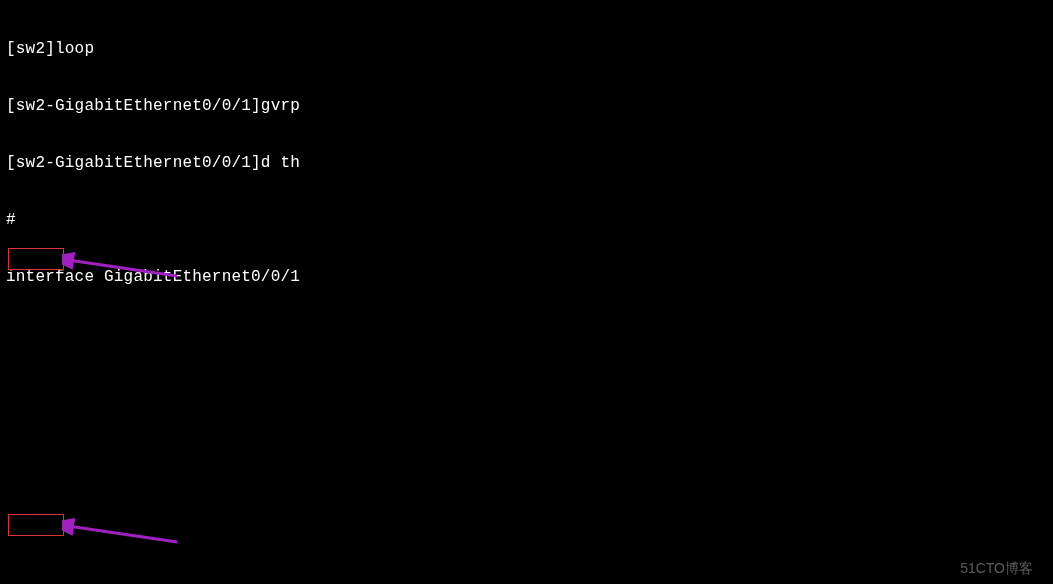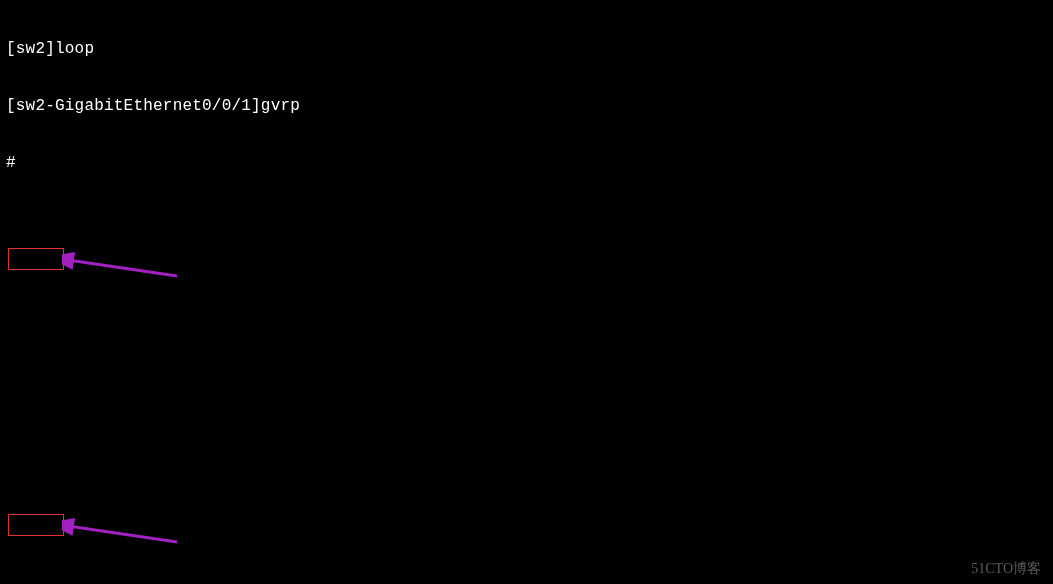--- a/index.html
+++ b/index.html
@@ -34,34 +34,36 @@
   .arrow {
     position: absolute;
     pointer-events: none;
   }
   .arrow svg {
     display: block;
   }
   .watermark {
     position: absolute;
     bottom: 6px;
-    right: 12px;
+    right: 20px;
     color: rgba(200,200,200,0.45);
-    font-family: Liberation Serif, serif;
+    font-family: Liberation Sans, sans-serif;
     font-size: 14px;
     pointer-events: none;
   }
 </style>
 </head>
 <body>
 
 <div class="terminal">
   <div class="line">[sw2]loop</div>
   <div class="line">[sw2-GigabitEthernet0/0/1]gvrp</div>
+  <div class="line">[sw2-GigabitEthernet0/0/1]d th</div>
   <div class="line">#</div>
+  <div class="line">interface GigabitEthernet0/0/1</div>
   
   
   
   
   
   
   
   
   
   

